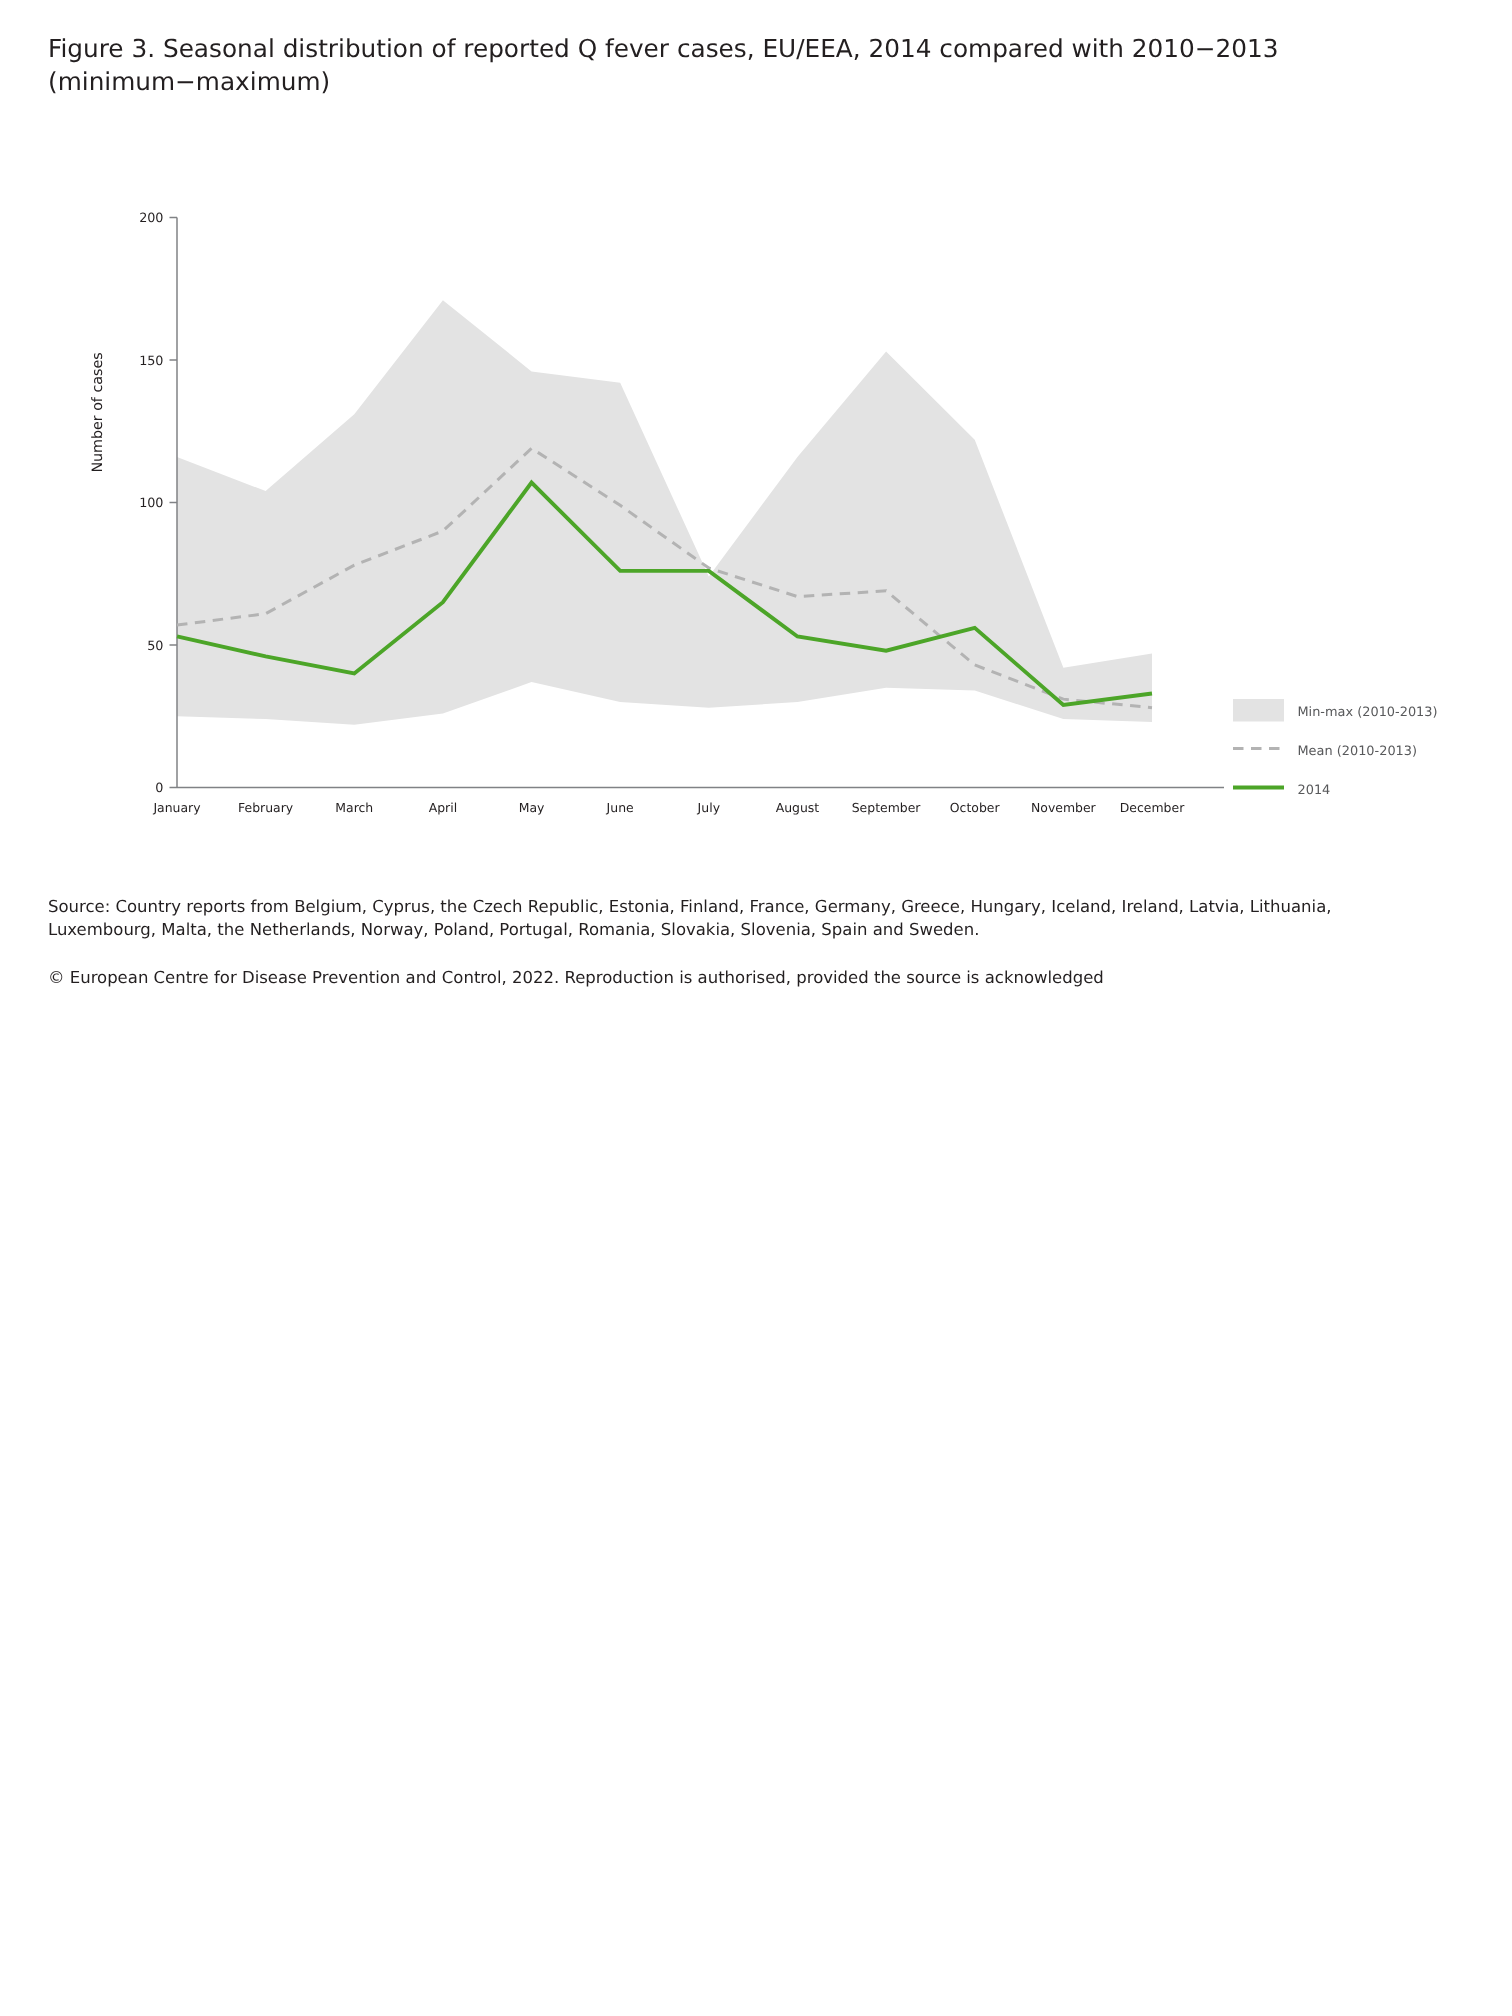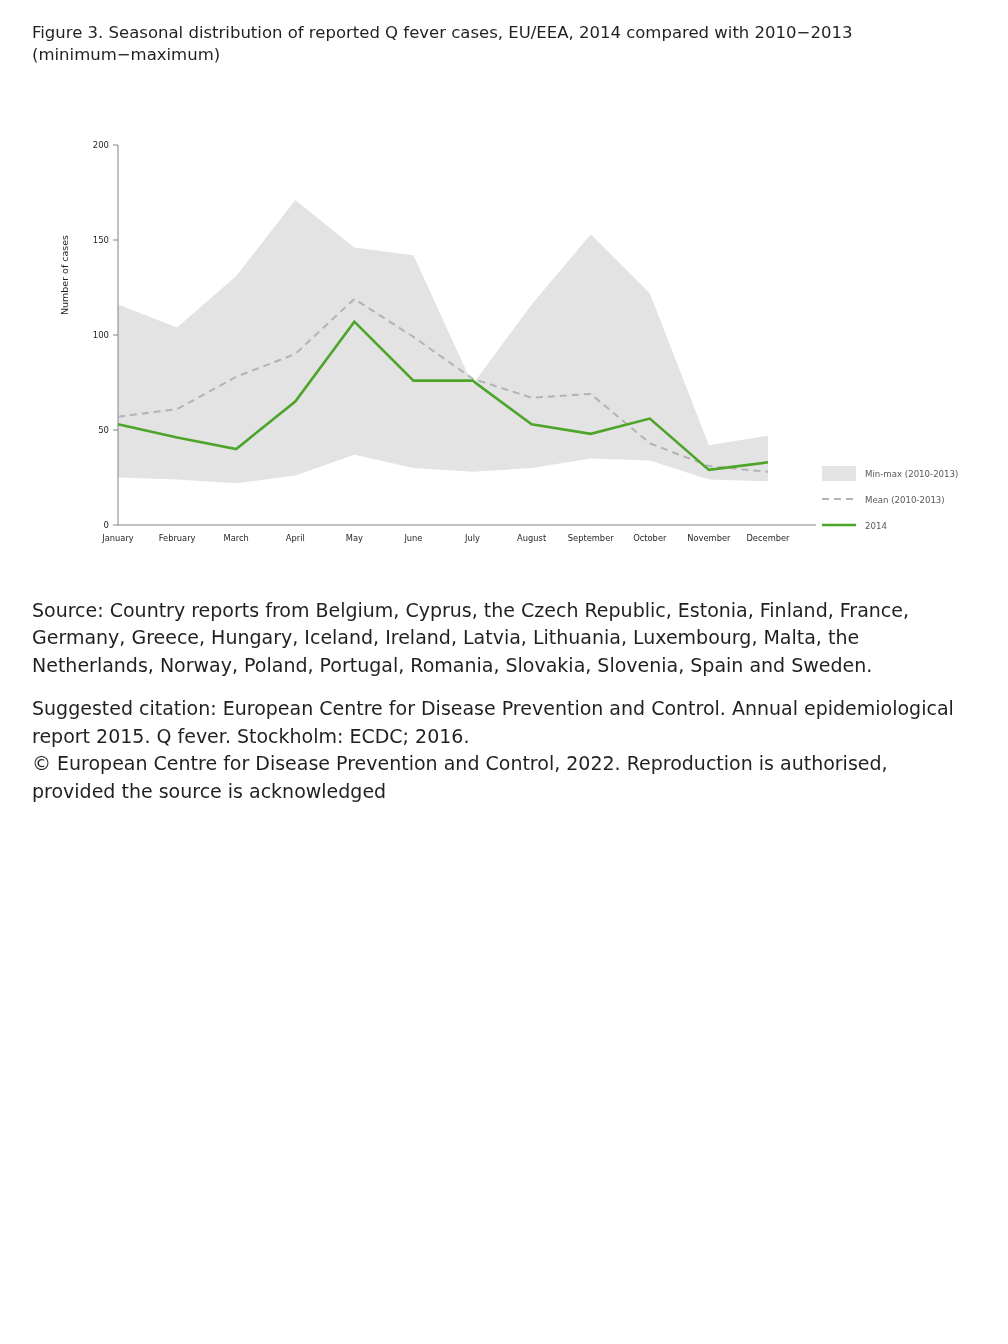--- a/index.html
+++ b/index.html
@@ -34,21 +34,21 @@
     position: relative;
     width: 944px;
     height: 470px;
     margin-top: 10px;
   }
   .chart-svg {
     display: block;
   }
   .notes {
     margin-top: 50px;
-    font-size: 19px;
+    font-size: 11px;
     line-height: 1.45;
     color: #231f20;
     max-width: 930px;
   }
   .notes p {
     margin: 0 0 16px 0;
   }
   .notes p.tight {
     margin-bottom: 0;
   }
@@ -115,17 +115,16 @@
         <text x="833" y="400" class="legend-text">Min-max (2010-2013)</text>
         <line x1="790" y1="422" x2="824" y2="422" stroke="#b3b3b3" stroke-width="2" stroke-dasharray="7,5"></line>
         <text x="833" y="426" class="legend-text">Mean (2010-2013)</text>
         <line x1="790" y1="448" x2="824" y2="448" stroke="#4ca528" stroke-width="2.6"></line>
         <text x="833" y="452" class="legend-text">2014</text>
       </svg>
   </div>
 
   <div class="notes">
     <p>Source: Country reports from Belgium, Cyprus, the Czech Republic, Estonia, Finland, France, Germany, Greece, Hungary, Iceland, Ireland, Latvia, Lithuania, Luxembourg, Malta, the Netherlands, Norway, Poland, Portugal, Romania, Slovakia, Slovenia, Spain and Sweden.</p>
-    <p class="tight">Suggested citation: European Centre for Disease Prevention and Control. Annual epidemiological report 2015. Q fever. Stockholm: ECDC; 2016.</p>
     <p>© European Centre for Disease Prevention and Control, 2022. Reproduction is authorised, provided the source is acknowledged</p>
   </div>
 
 </div>
 
 </body></html>

